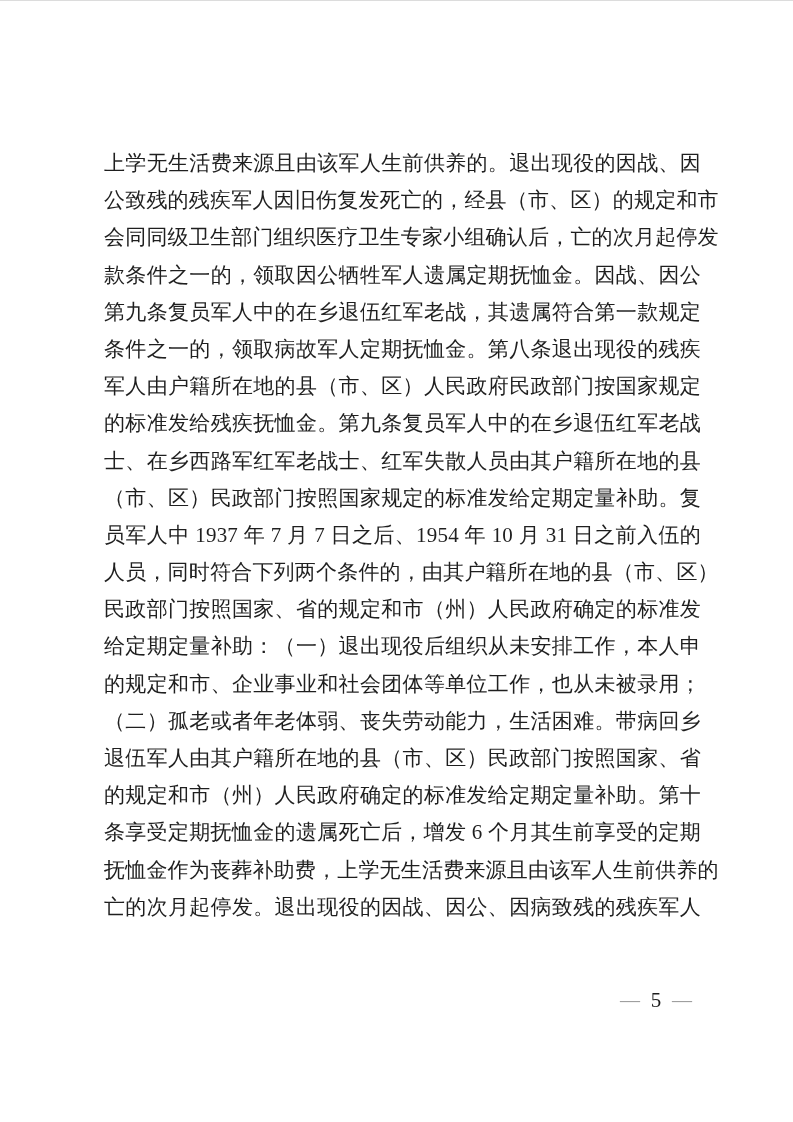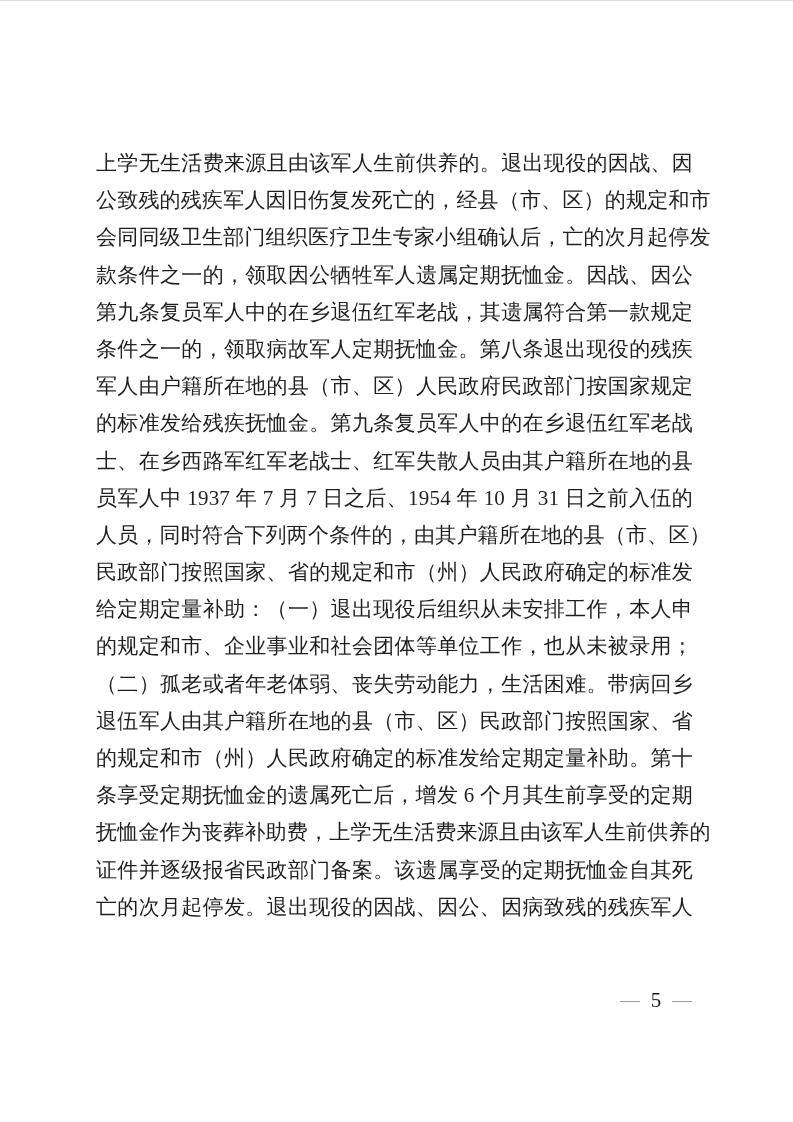--- a/index.html
+++ b/index.html
@@ -15,21 +15,21 @@
     color: #1f1f1f;
   }
   .scan-edge {
     position: absolute;
     top: 0; left: 0;
     width: 793px; height: 1px;
     background: #dcdcdc;
   }
   .text-block {
     position: absolute;
-    left: 96px;
+    left: 104px;
     top: 145px;
     width: 597px;
   }
   .line {
     height: 37.2px;
     line-height: 37.2px;
     font-size: 21px;
     letter-spacing: 0.2px;
     white-space: nowrap;
     text-align: justify;
@@ -63,31 +63,31 @@
 <div class="text-block">
   <div class="line">上学无生活费来源且由该军人生前供养的。退出现役的因战、因</div>
     <div class="line">公致残的残疾军人因旧伤复发死亡的，经县（市、区）的规定和市</div>
     <div class="line">会同同级卫生部门组织医疗卫生专家小组确认后，亡的次月起停发</div>
     <div class="line">款条件之一的，领取因公牺牲军人遗属定期抚恤金。因战、因公</div>
     <div class="line">第九条复员军人中的在乡退伍红军老战，其遗属符合第一款规定</div>
     <div class="line">条件之一的，领取病故军人定期抚恤金。第八条退出现役的残疾</div>
     <div class="line">军人由户籍所在地的县（市、区）人民政府民政部门按国家规定</div>
     <div class="line">的标准发给残疾抚恤金。第九条复员军人中的在乡退伍红军老战</div>
     <div class="line">士、在乡西路军红军老战士、红军失散人员由其户籍所在地的县</div>
+    <div class="line">（市、区）民政部门按照国家规定的标准发给定期定量补助。复</div>
     <div class="line">员军人中 1937 年 7 月 7 日之后、1954 年 10 月 31 日之前入伍的</div>
     <div class="line">人员，同时符合下列两个条件的，由其户籍所在地的县（市、区）</div>
     <div class="line">民政部门按照国家、省的规定和市（州）人民政府确定的标准发</div>
     <div class="line">给定期定量补助：（一）退出现役后组织从未安排工作，本人申</div>
     <div class="line">的规定和市、企业事业和社会团体等单位工作，也从未被录用；</div>
     <div class="line">（二）孤老或者年老体弱、丧失劳动能力，生活困难。带病回乡</div>
     <div class="line">退伍军人由其户籍所在地的县（市、区）民政部门按照国家、省</div>
     <div class="line">的规定和市（州）人民政府确定的标准发给定期定量补助。第十</div>
     <div class="line">条享受定期抚恤金的遗属死亡后，增发 6 个月其生前享受的定期</div>
     <div class="line">抚恤金作为丧葬补助费，上学无生活费来源且由该军人生前供养的</div>
-    <div class="line">证件并逐级报省民政部门备案。该遗属享受的定期抚恤金自其死</div>
     <div class="line">亡的次月起停发。退出现役的因战、因公、因病致残的残疾军人</div>
 </div>
 
 <div class="footer">
   <span class="dash">—</span>
   <span class="num">5</span>
   <span class="dash">—</span>
 </div>
 
 </body></html>

